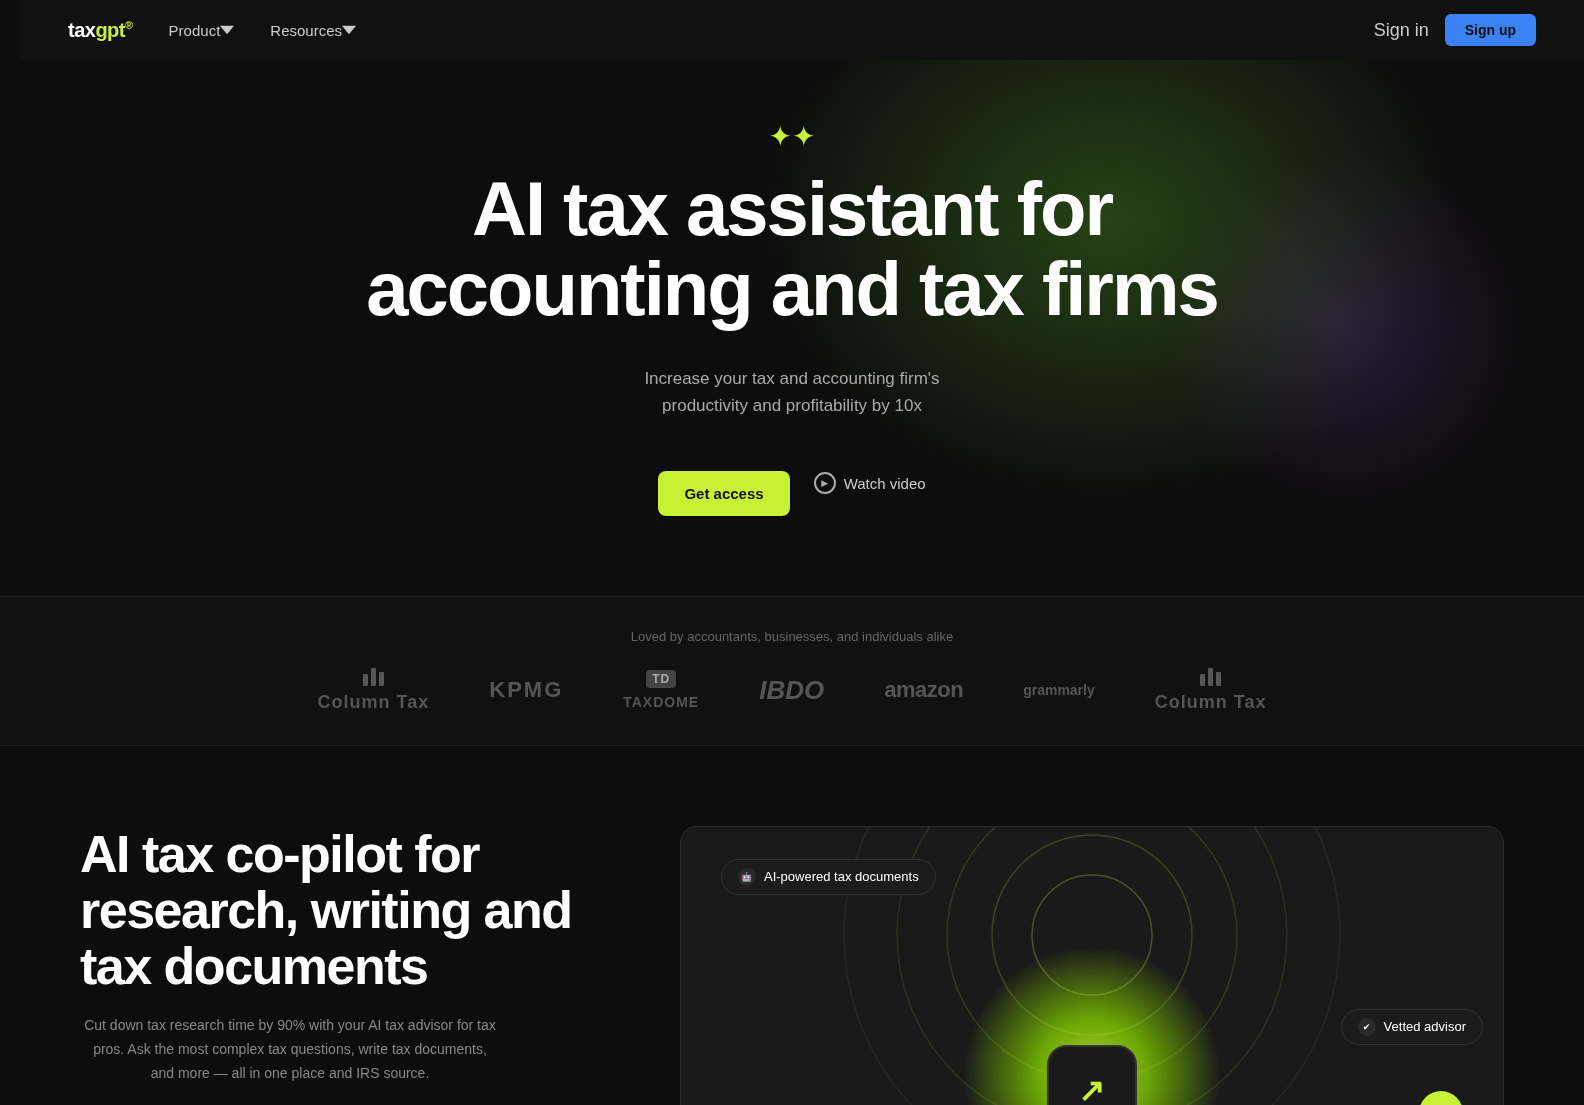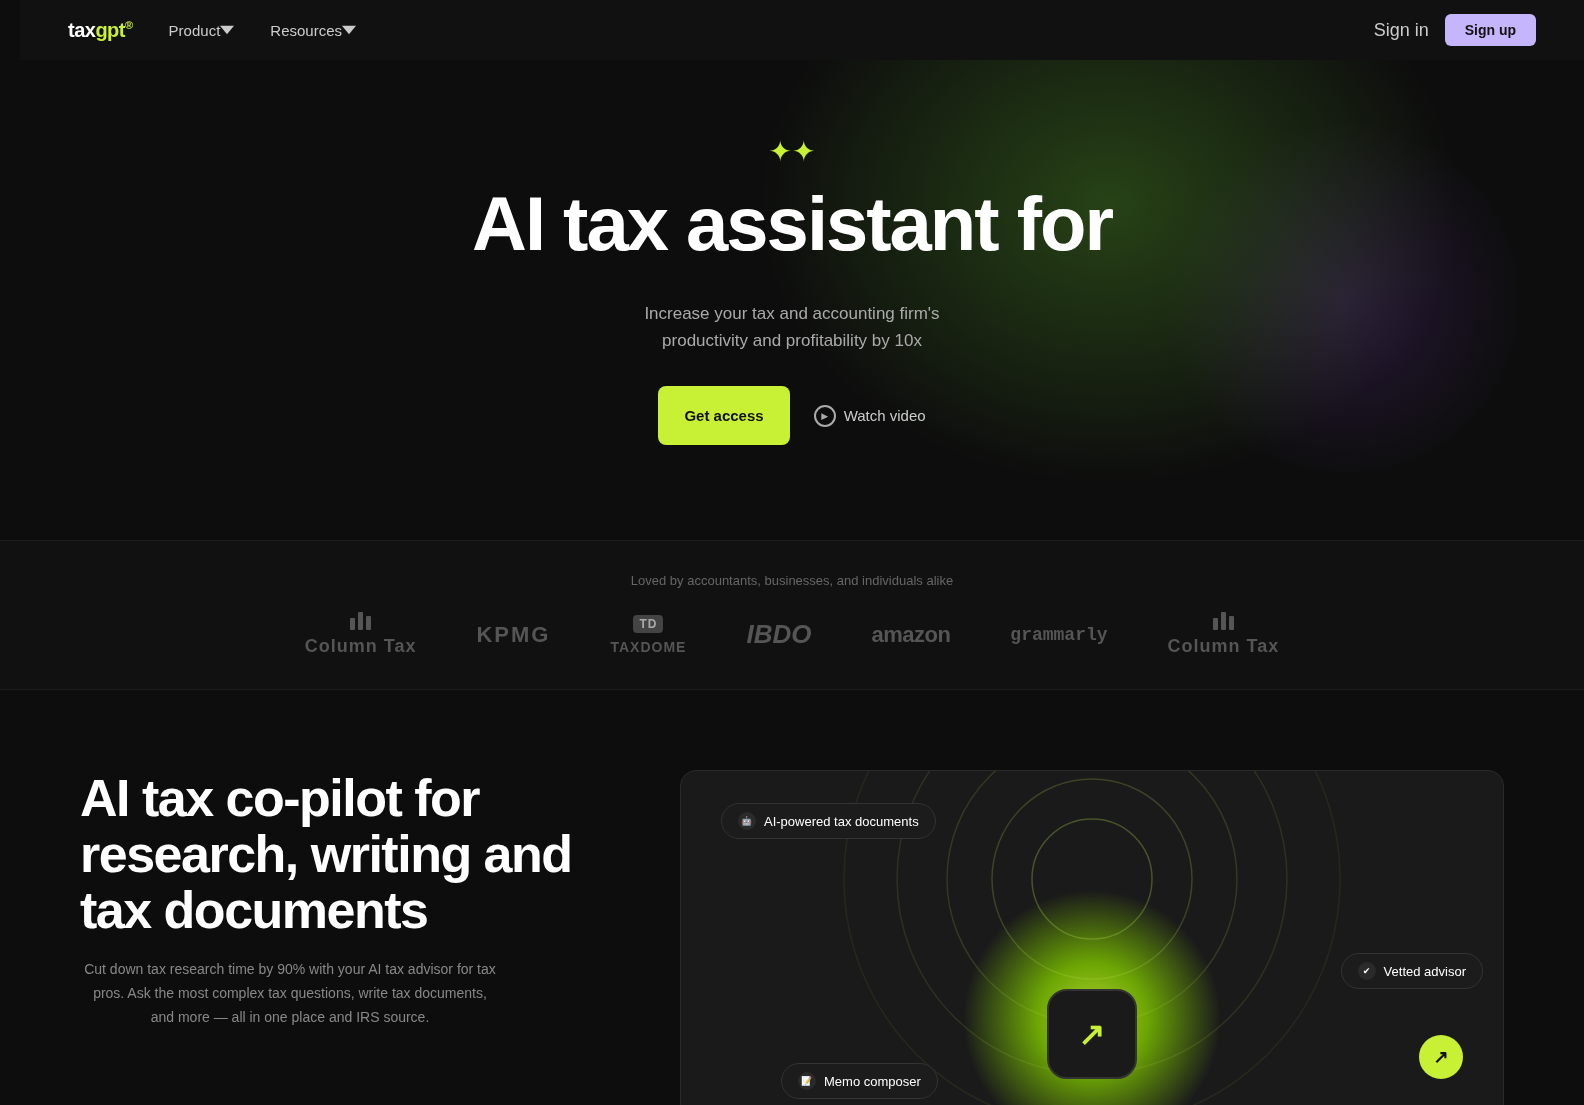--- a/index.html
+++ b/index.html
@@ -48,21 +48,21 @@
       display: flex;
       align-items: center;
       gap: 16px;
     }
     .sign-in {
       font-size: 18px;
       color: #ccc;
       cursor: pointer;
     }
     .sign-up-btn {
-      background: #c4b5fd;
+      background: #3b82f6;
       color: #111;
       font-weight: 600;
       font-size: 14px;
       border: none;
       border-radius: 6px;
       padding: 8px 20px;
       cursor: pointer;
     }
 
     
@@ -119,22 +119,23 @@
       position: relative;
       z-index: 1;
     }
     .get-access-btn {
       background: #c8f135;
       color: #111;
       font-weight: 700;
       font-size: 15px;
       border: none;
       border-radius: 8px;
-      padding: 21px 26px;
-      cursor: pointer;
+      padding: 14px 26px;
+      cursor: pointer;
+      margin-top: 20px;
     }
     .watch-video {
       display: flex;
       align-items: center;
       gap: 8px;
       font-size: 15px;
       color: #ccc;
       cursor: pointer;
     }
     .play-icon {
@@ -354,20 +355,21 @@
     <span class="sign-in">Sign in</span>
     <button class="sign-up-btn">Sign up</button>
   </div>
 </nav>
 
 <section class="hero">
   <div class="hero-bg"></div>
   <div class="sparkle">✦✦</div>
   <h1 class="hero-title">
     <span>AI tax assistant for</span><br>
+    <span>accounting and tax firms</span>
   </h1>
   <p class="hero-subtitle">
     Increase your tax and accounting firm's<br>productivity and profitability by 10x
   </p>
   <div class="hero-actions">
     <button class="get-access-btn">Get access</button>
     <div class="watch-video">
       <div class="play-icon">▶</div>
       <span>Watch video</span>
     </div>
@@ -397,21 +399,21 @@
     </div>
 
     <div class="logo-item" style="font-size:26px;letter-spacing:0px;font-style:italic;">
       <span>IBDO</span>
     </div>
 
     <div class="logo-item" style="font-size:22px;letter-spacing:-0.5px;">
       <span>amazon</span>
     </div>
 
-    <div class="logo-item" style="font-size:18px;letter-spacing:0px;font-family:Liberation Mono, monospace;">
+    <div class="logo-item" style="font-size:14px;letter-spacing:0px;">
       <span>grammarly</span>
     </div>
 
     <div class="logo-item">
       <div class="logo-bars">
         <div class="logo-bar" style="height:12px"></div>
         <div class="logo-bar" style="height:18px"></div>
         <div class="logo-bar" style="height:14px"></div>
       </div>
       <span>Column Tax</span>

